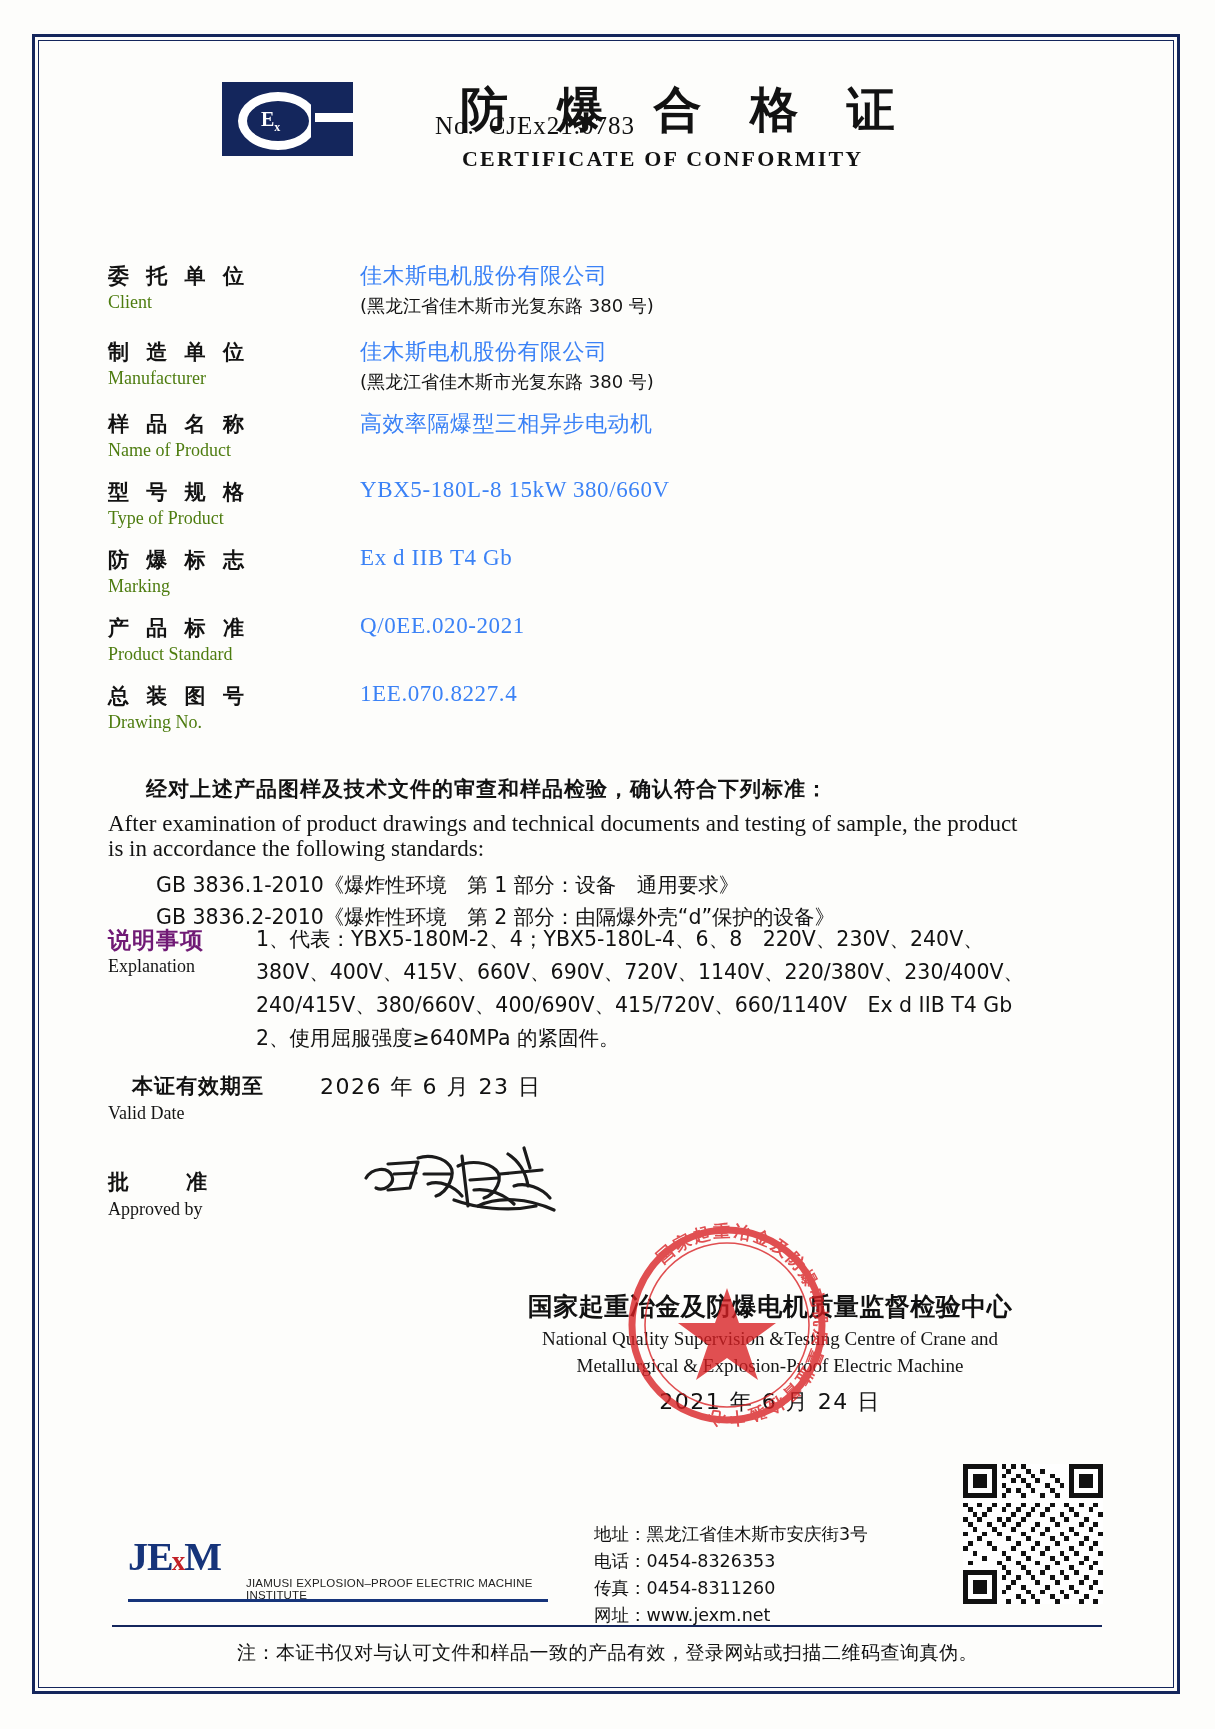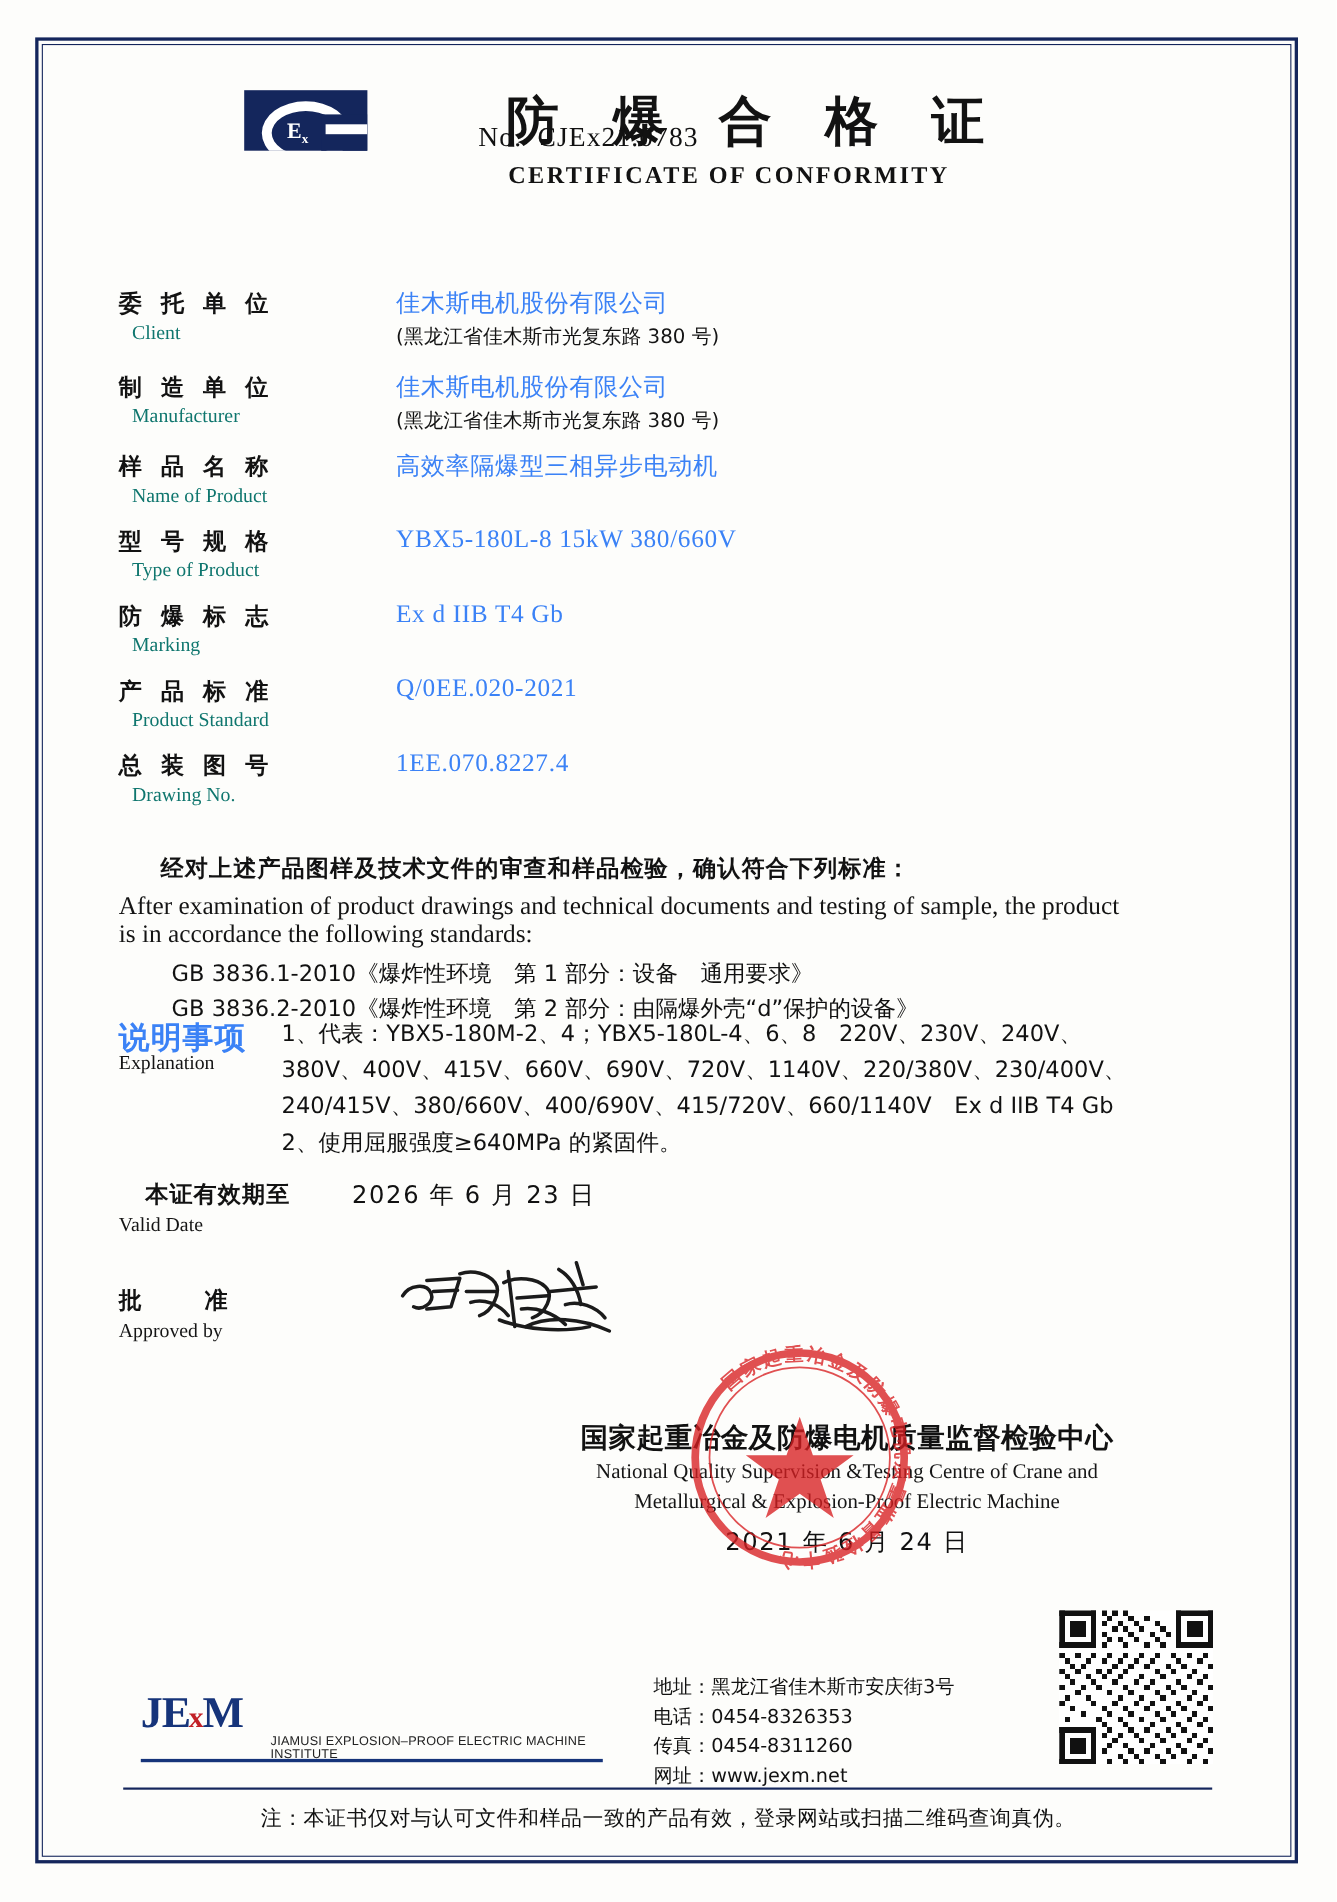--- a/index.html
+++ b/index.html
@@ -43,23 +43,24 @@
   .header {
     position: absolute;
     left: 70px; top: 78px;
     width: 1070px;
     height: 110px;
   }
   .ex-logo {
     position: absolute;
     left: 152px; top: 4px;
     width: 112px;
-    height: 55px;
+    height: 74px;
     background: #14265c;
     overflow: hidden;
+    padding-left: 19px;
   }
   .ex-logo .cutout {
     position: absolute;
     left: 16px; top: 10px;
     width: 80px; height: 58px;
     border: 9px solid #ffffff;
     border-radius: 50%;
     box-sizing: border-box;
   }
   .ex-logo .bar-r {
@@ -130,24 +131,24 @@
     left: 0; top: 0;
     width: 210px;
     font-size: 21px;
     font-weight: bold;
     font-family: "DejaVu Sans", sans-serif;
     color: #121212;
     letter-spacing: 5px;
   }
   .f-label-en {
     position: absolute;
-    left: 12px; top: 30px;
+    left: 0; top: 30px;
     width: 240px;
     font-size: 18px;
-    color: #0f766e;
+    color: #4d7c0f;
     font-family: "Liberation Serif", serif;
   }
   .f-value {
     position: absolute;
     left: 252px; top: -1px;
     font-size: 22px;
     font-family: "DejaVu Sans", sans-serif;
     color: #3b82f6;
     letter-spacing: 0.5px;
   }
@@ -198,25 +199,25 @@
 
   
   .explanation {
     position: absolute;
     left: 108px; top: 925px;
     width: 1010px;
   }
   .ex-label-cn {
     position: absolute;
     left: 0; top: 0;
-    font-size: 28px;
+    font-size: 23px;
     font-weight: bold;
     font-family: "DejaVu Sans", sans-serif;
     letter-spacing: 1px;
-    color: #3b82f6;
+    color: #701a75;
   }
   .ex-label-en {
     position: absolute;
     left: 0; top: 31px;
     font-size: 18px;
     font-family: "Liberation Serif", serif;
     color: #141414;
   }
   .ex-lines {
     position: absolute;

